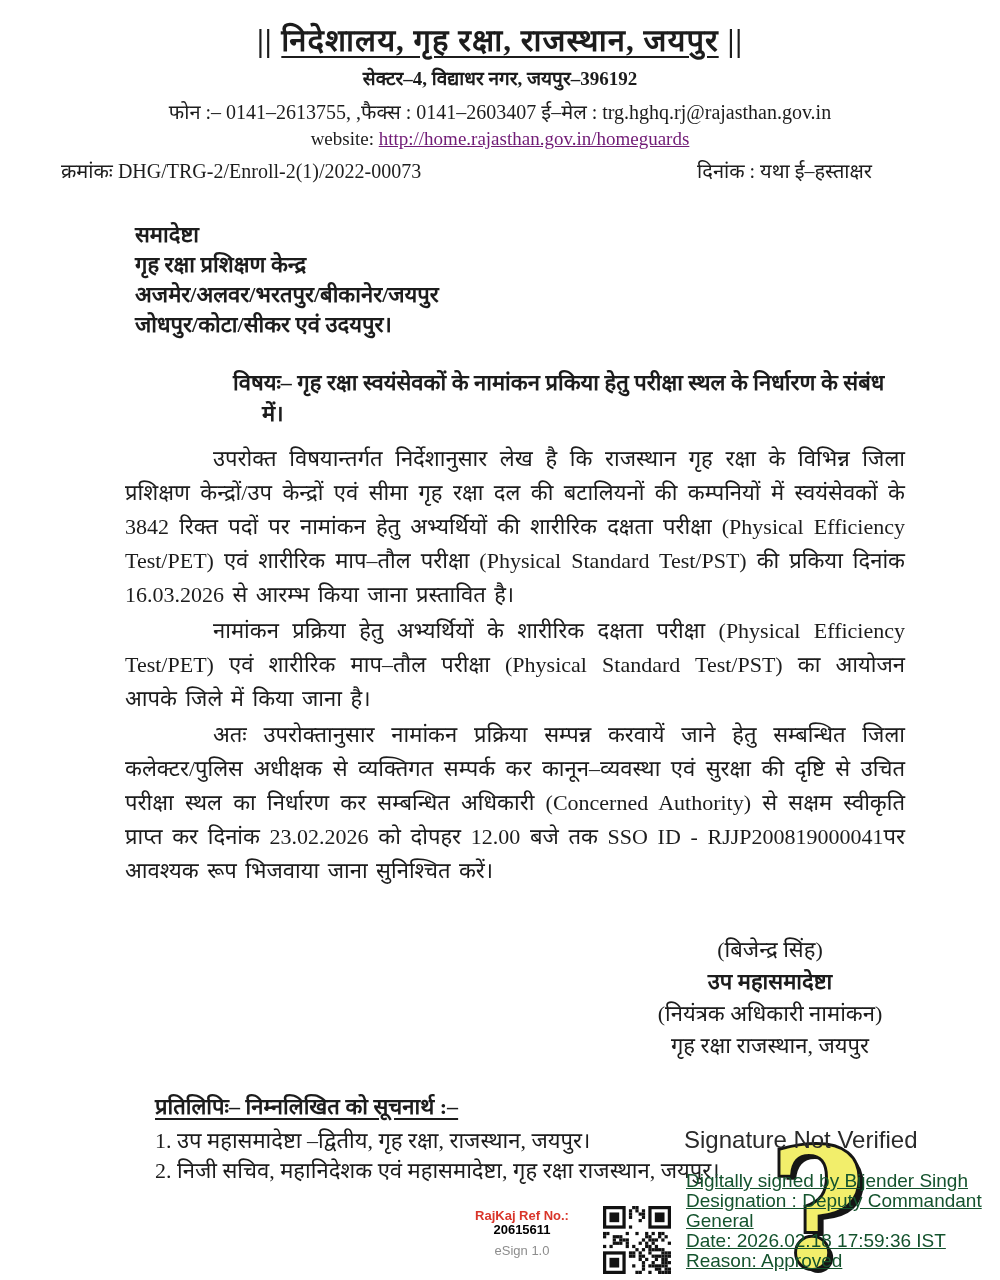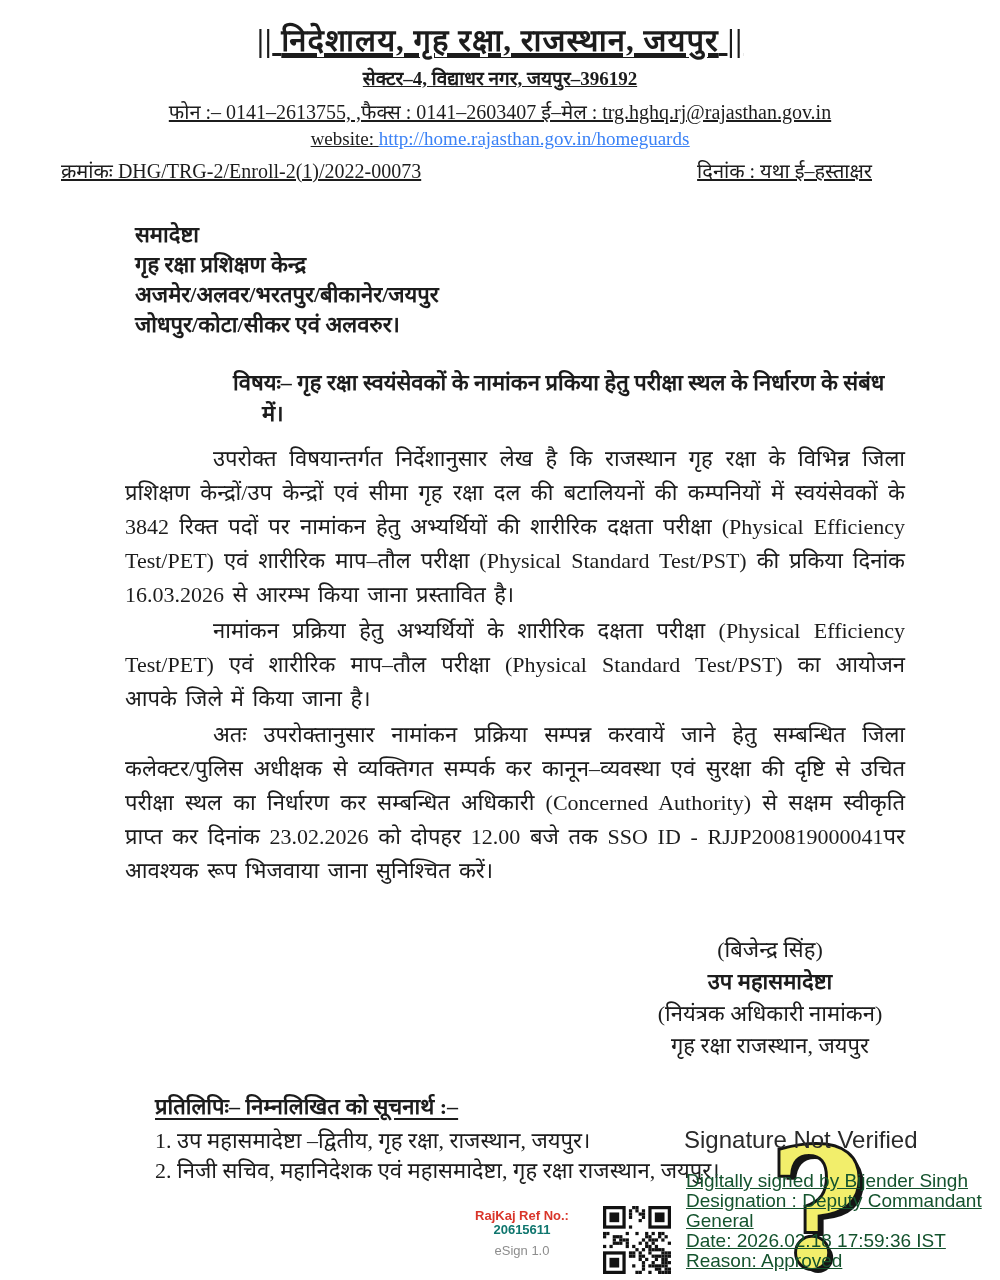--- a/index.html
+++ b/index.html
@@ -3,21 +3,21 @@
 <meta charset="utf-8">
 <style>
   * { margin:0; padding:0; box-sizing:border-box; }
   html,body { background:#e8e8e8; }
   .page {
     position:relative; width:1000px; height:1280px; margin:0 auto;
     background:#ffffff; overflow:hidden; color:#1c1c1c;
     font-family:"Liberation Serif","DejaVu Sans",sans-serif;
   }
   
-  .letterhead { text-align:center; padding-top:18px;text-decoration:underline; }
+  .letterhead { text-align:center; padding-top:18px; }
   .title-line { font-size:31px; font-weight:700; letter-spacing:1px; }
   .title-line .ul { text-decoration:underline; text-underline-offset:5px; text-decoration-thickness:2px; }
   .addr-line  { font-size:19px; font-weight:700; margin-top:5px; }
   .contact-line { font-size:20px; margin-top:7px; }
   .web-line { font-size:19px; margin-top:3px; }
   .web-line a { text-decoration:underline; }
   .ref-row {
     display:flex; justify-content:space-between;
     padding:0 128px 0 61px; font-size:20px; margin-top:7px; text-align:left;
   }
@@ -58,32 +58,32 @@
 </style>
 </head>
 <body>
 
 <div class="page">
 
   <div class="letterhead">
     <div class="title-line"><span>||</span> <span class="ul">निदेशालय, गृह रक्षा, राजस्थान, जयपुर</span> <span>||</span></div>
     <div class="addr-line">सेक्टर–4, विद्याधर नगर, जयपुर–396192</div>
     <div class="contact-line">फोन :– 0141–2613755, ,फैक्स : 0141–2603407 ई–मेल : trg.hghq.rj@rajasthan.gov.in</div>
-    <div class="web-line"><span>website:</span> <a href="#" id="site-link" style="color: #3b82f6;">http://home.rajasthan.gov.in/homeguards</a></div>
+    <div class="web-line"><span>website:</span> <a href="#" id="site-link" style="color: #701a75;">http://home.rajasthan.gov.in/homeguards</a></div>
     <div class="ref-row">
       <span>क्रमांकः DHG/TRG-2/Enroll-2(1)/2022-00073</span>
       <span>दिनांक : यथा ई–हस्ताक्षर</span>
     </div>
   </div>
 
   <div class="addressee">
     <div>समादेष्टा</div>
     <div>गृह रक्षा प्रशिक्षण केन्द्र</div>
     <div>अजमेर/अलवर/भरतपुर/बीकानेर/जयपुर</div>
-    <div>जोधपुर/कोटा/सीकर एवं अलवरुर।</div>
+    <div>जोधपुर/कोटा/सीकर एवं उदयपुर।</div>
   </div>
 
   <div class="subject"><span>विषयः–</span> <span>गृह रक्षा स्वयंसेवकों के नामांकन प्रकिया हेतु परीक्षा स्थल के निर्धारण के संबंध में।</span></div>
 
   <div class="bodytext">
     <p>उपरोक्त विषयान्तर्गत निर्देशानुसार लेख है कि राजस्थान गृह रक्षा के विभिन्न जिला प्रशिक्षण केन्द्रों/उप केन्द्रों एवं सीमा गृह रक्षा दल की बटालियनों की कम्पनियों में स्वयंसेवकों के 3842 रिक्त पदों पर नामांकन हेतु अभ्यर्थियों की शारीरिक दक्षता परीक्षा (Physical Efficiency Test/PET) एवं शारीरिक माप–तौल परीक्षा (Physical Standard Test/PST)  की प्रकिया दिनांक 16.03.2026 से आरम्भ किया जाना प्रस्तावित है।</p>
     <p>नामांकन प्रक्रिया हेतु अभ्यर्थियों के शारीरिक दक्षता परीक्षा (Physical Efficiency Test/PET) एवं शारीरिक माप–तौल परीक्षा (Physical Standard Test/PST)  का आयोजन आपके जिले में किया जाना है।</p>
     <p>अतः उपरोक्तानुसार नामांकन प्रक्रिया सम्पन्न करवायें जाने हेतु सम्बन्धित जिला कलेक्टर/पुलिस अधीक्षक से व्यक्तिगत सम्पर्क कर कानून–व्यवस्था एवं सुरक्षा की दृष्टि से उचित परीक्षा स्थल का निर्धारण कर सम्बन्धित अधिकारी (Concerned Authority) से सक्षम स्वीकृति प्राप्त कर दिनांक 23.02.2026 को दोपहर 12.00 बजे तक SSO ID - RJJP200819000041पर आवश्यक रूप भिजवाया जाना सुनिश्चित करें।</p>
   </div>
 
@@ -105,21 +105,21 @@
     <div class="esign-status">Signature Not Verified</div>
     <div class="esign-details">
       <div>Digitally signed by Bijender Singh</div>
       <div>Designation : Deputy Commandant</div>
       <div>General</div>
       <div>Date: 2026.02.18 17:59:36 IST</div>
       <div>Reason: Approved</div>
     </div>
     <div class="rajkaj">
       <div class="red" id="rk1" style="color: rgb(217, 53, 42);">RajKaj Ref No.:</div>
-      <div class="red" id="rk2" style="color: #0f766e;">20615611</div>
+      <div class="red" id="rk2" style="color: #000000;">20615611</div>
       <div class="ver" id="rk3" style="color: rgb(141, 141, 141);">eSign 1.0</div>
     </div>
     <div class="qr-box" id="qr"><svg xmlns="http://www.w3.org/2000/svg" width="68" height="68" viewBox="0 0 68 68">
           <rect width="68" height="68" fill="#fff"></rect>
           <rect x="0" y="0" width="22.666666666666668" height="22.666666666666668" fill="#111"></rect>
           <rect x="3.238095238095238" y="3.238095238095238" width="16.19047619047619" height="16.19047619047619" fill="#fff"></rect>
           <rect x="6.476190476190476" y="6.476190476190476" width="9.714285714285715" height="9.714285714285715" fill="#111"></rect>
           <rect x="45.333333333333336" y="0" width="22.666666666666668" height="22.666666666666668" fill="#111"></rect>
           <rect x="48.57142857142857" y="3.238095238095238" width="16.19047619047619" height="16.19047619047619" fill="#fff"></rect>
           <rect x="51.80952380952381" y="6.476190476190476" width="9.714285714285715" height="9.714285714285715" fill="#111"></rect>

